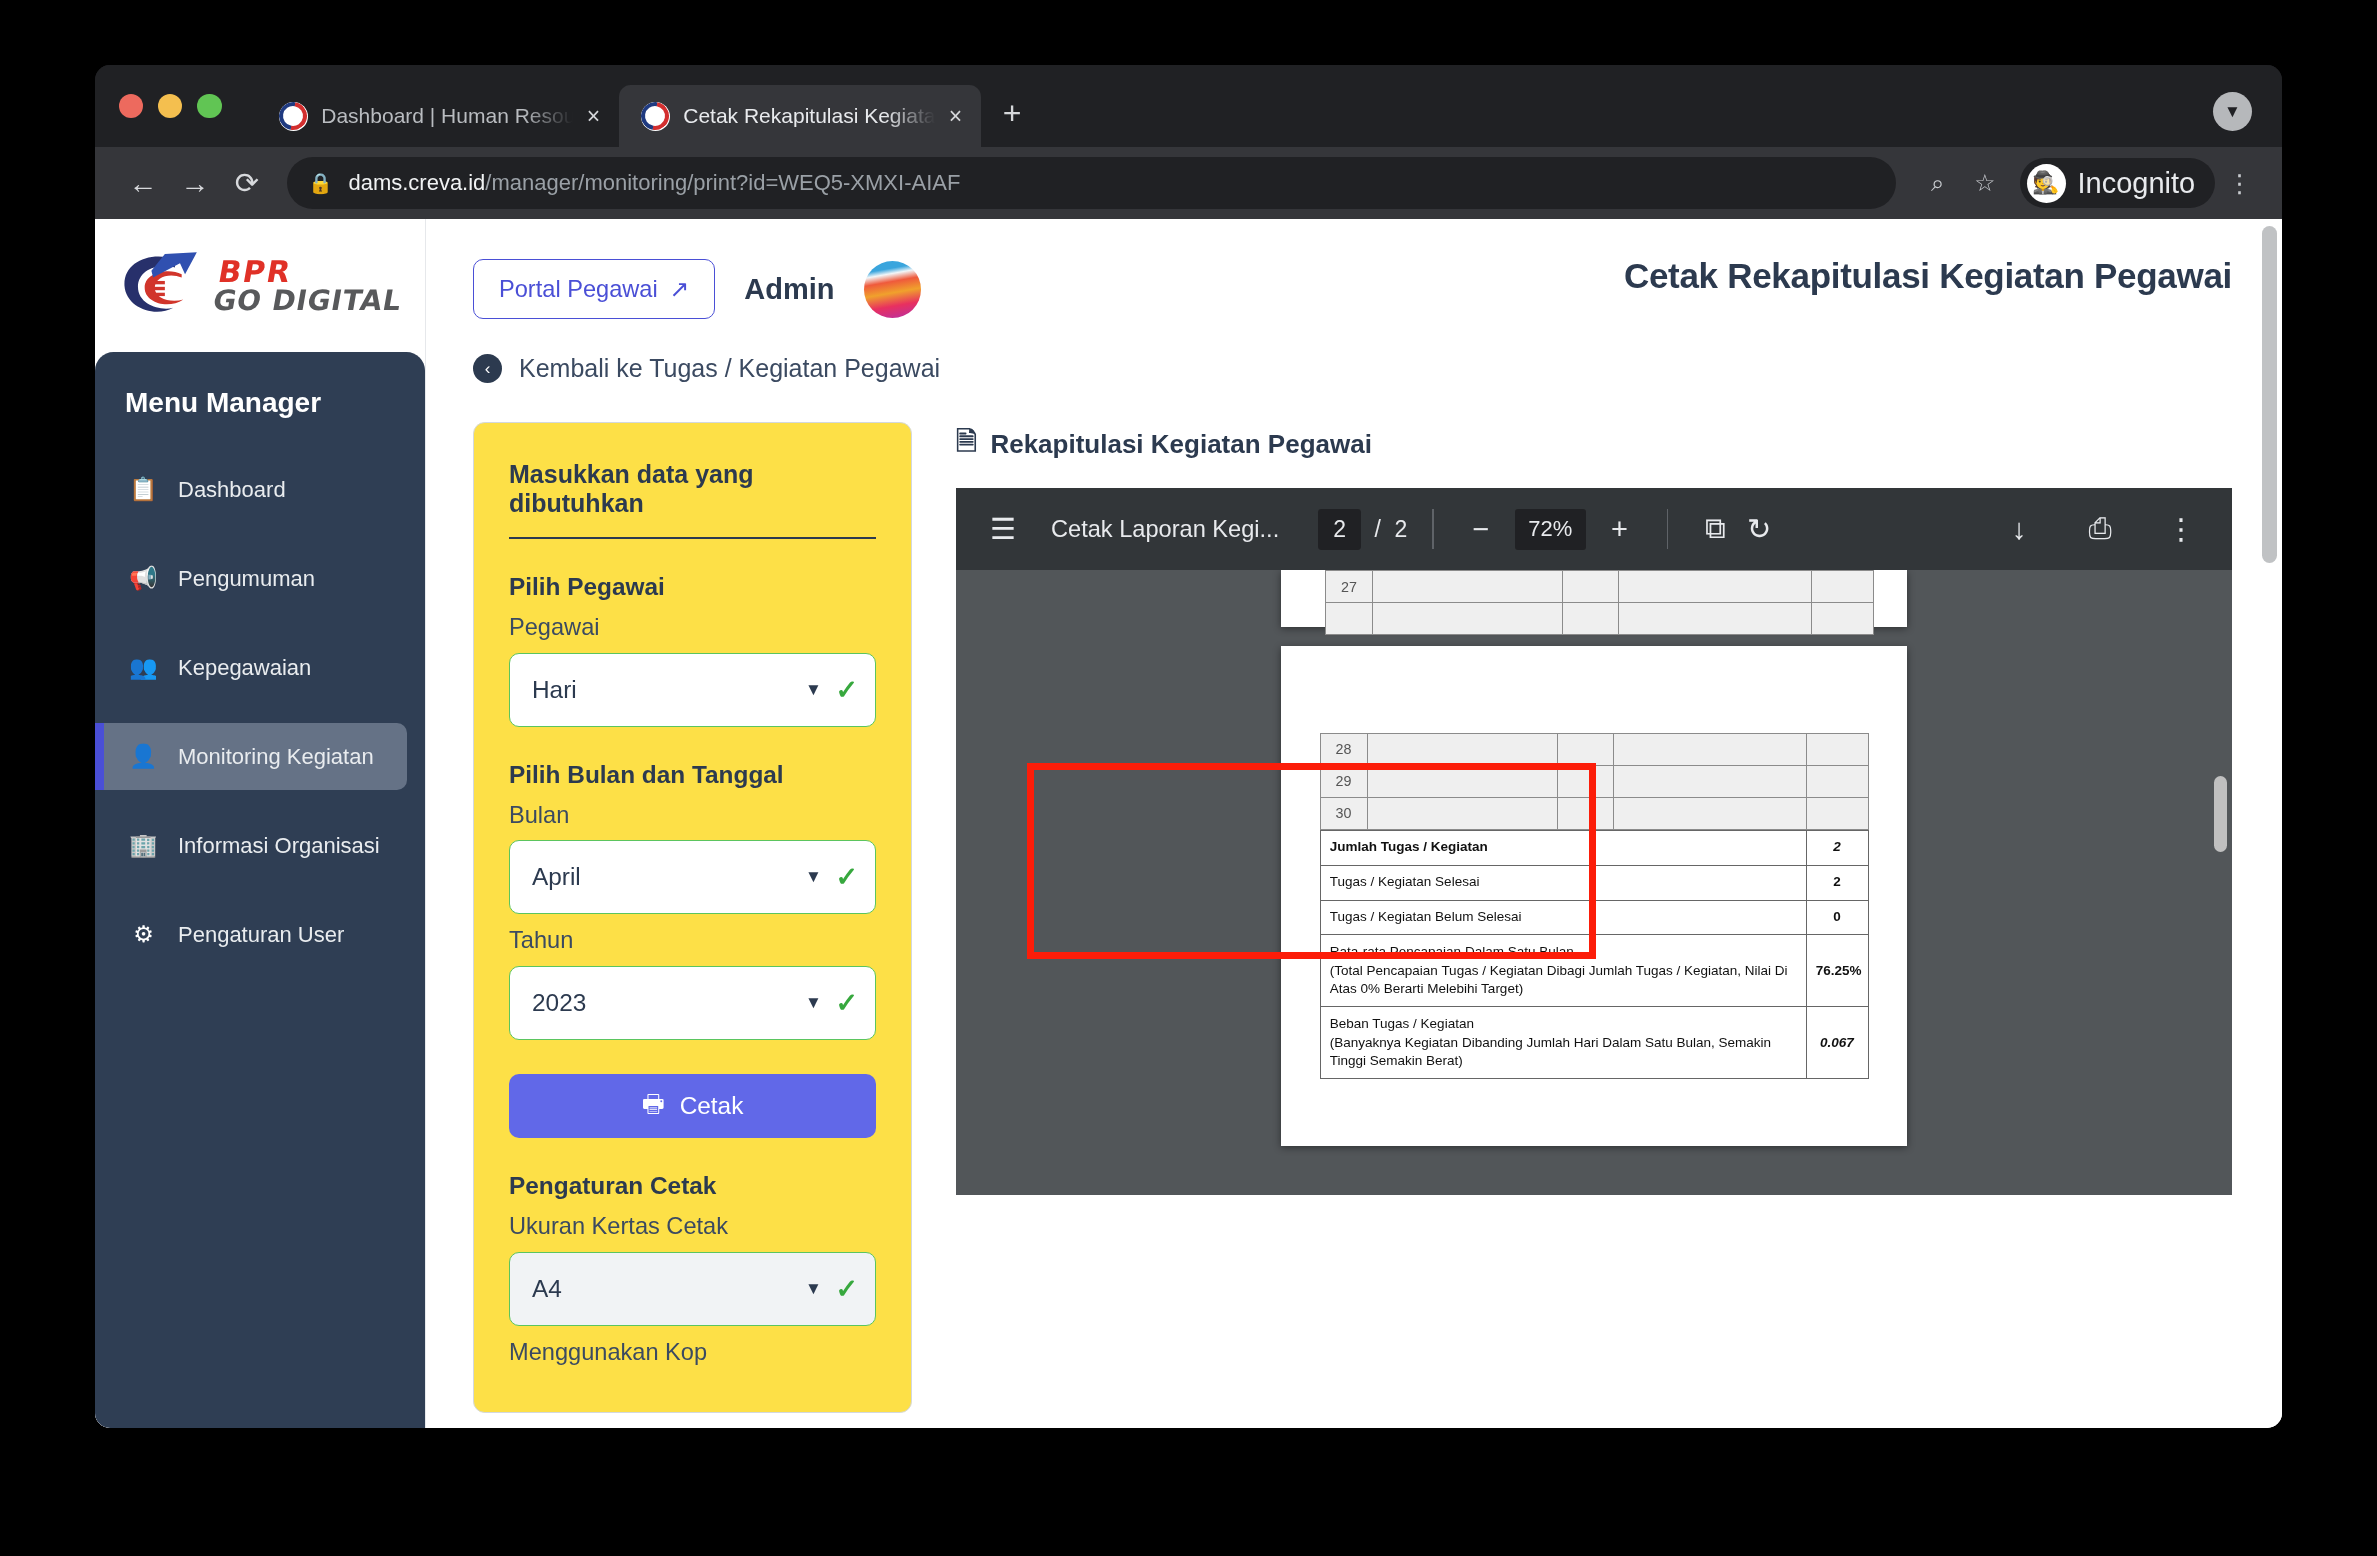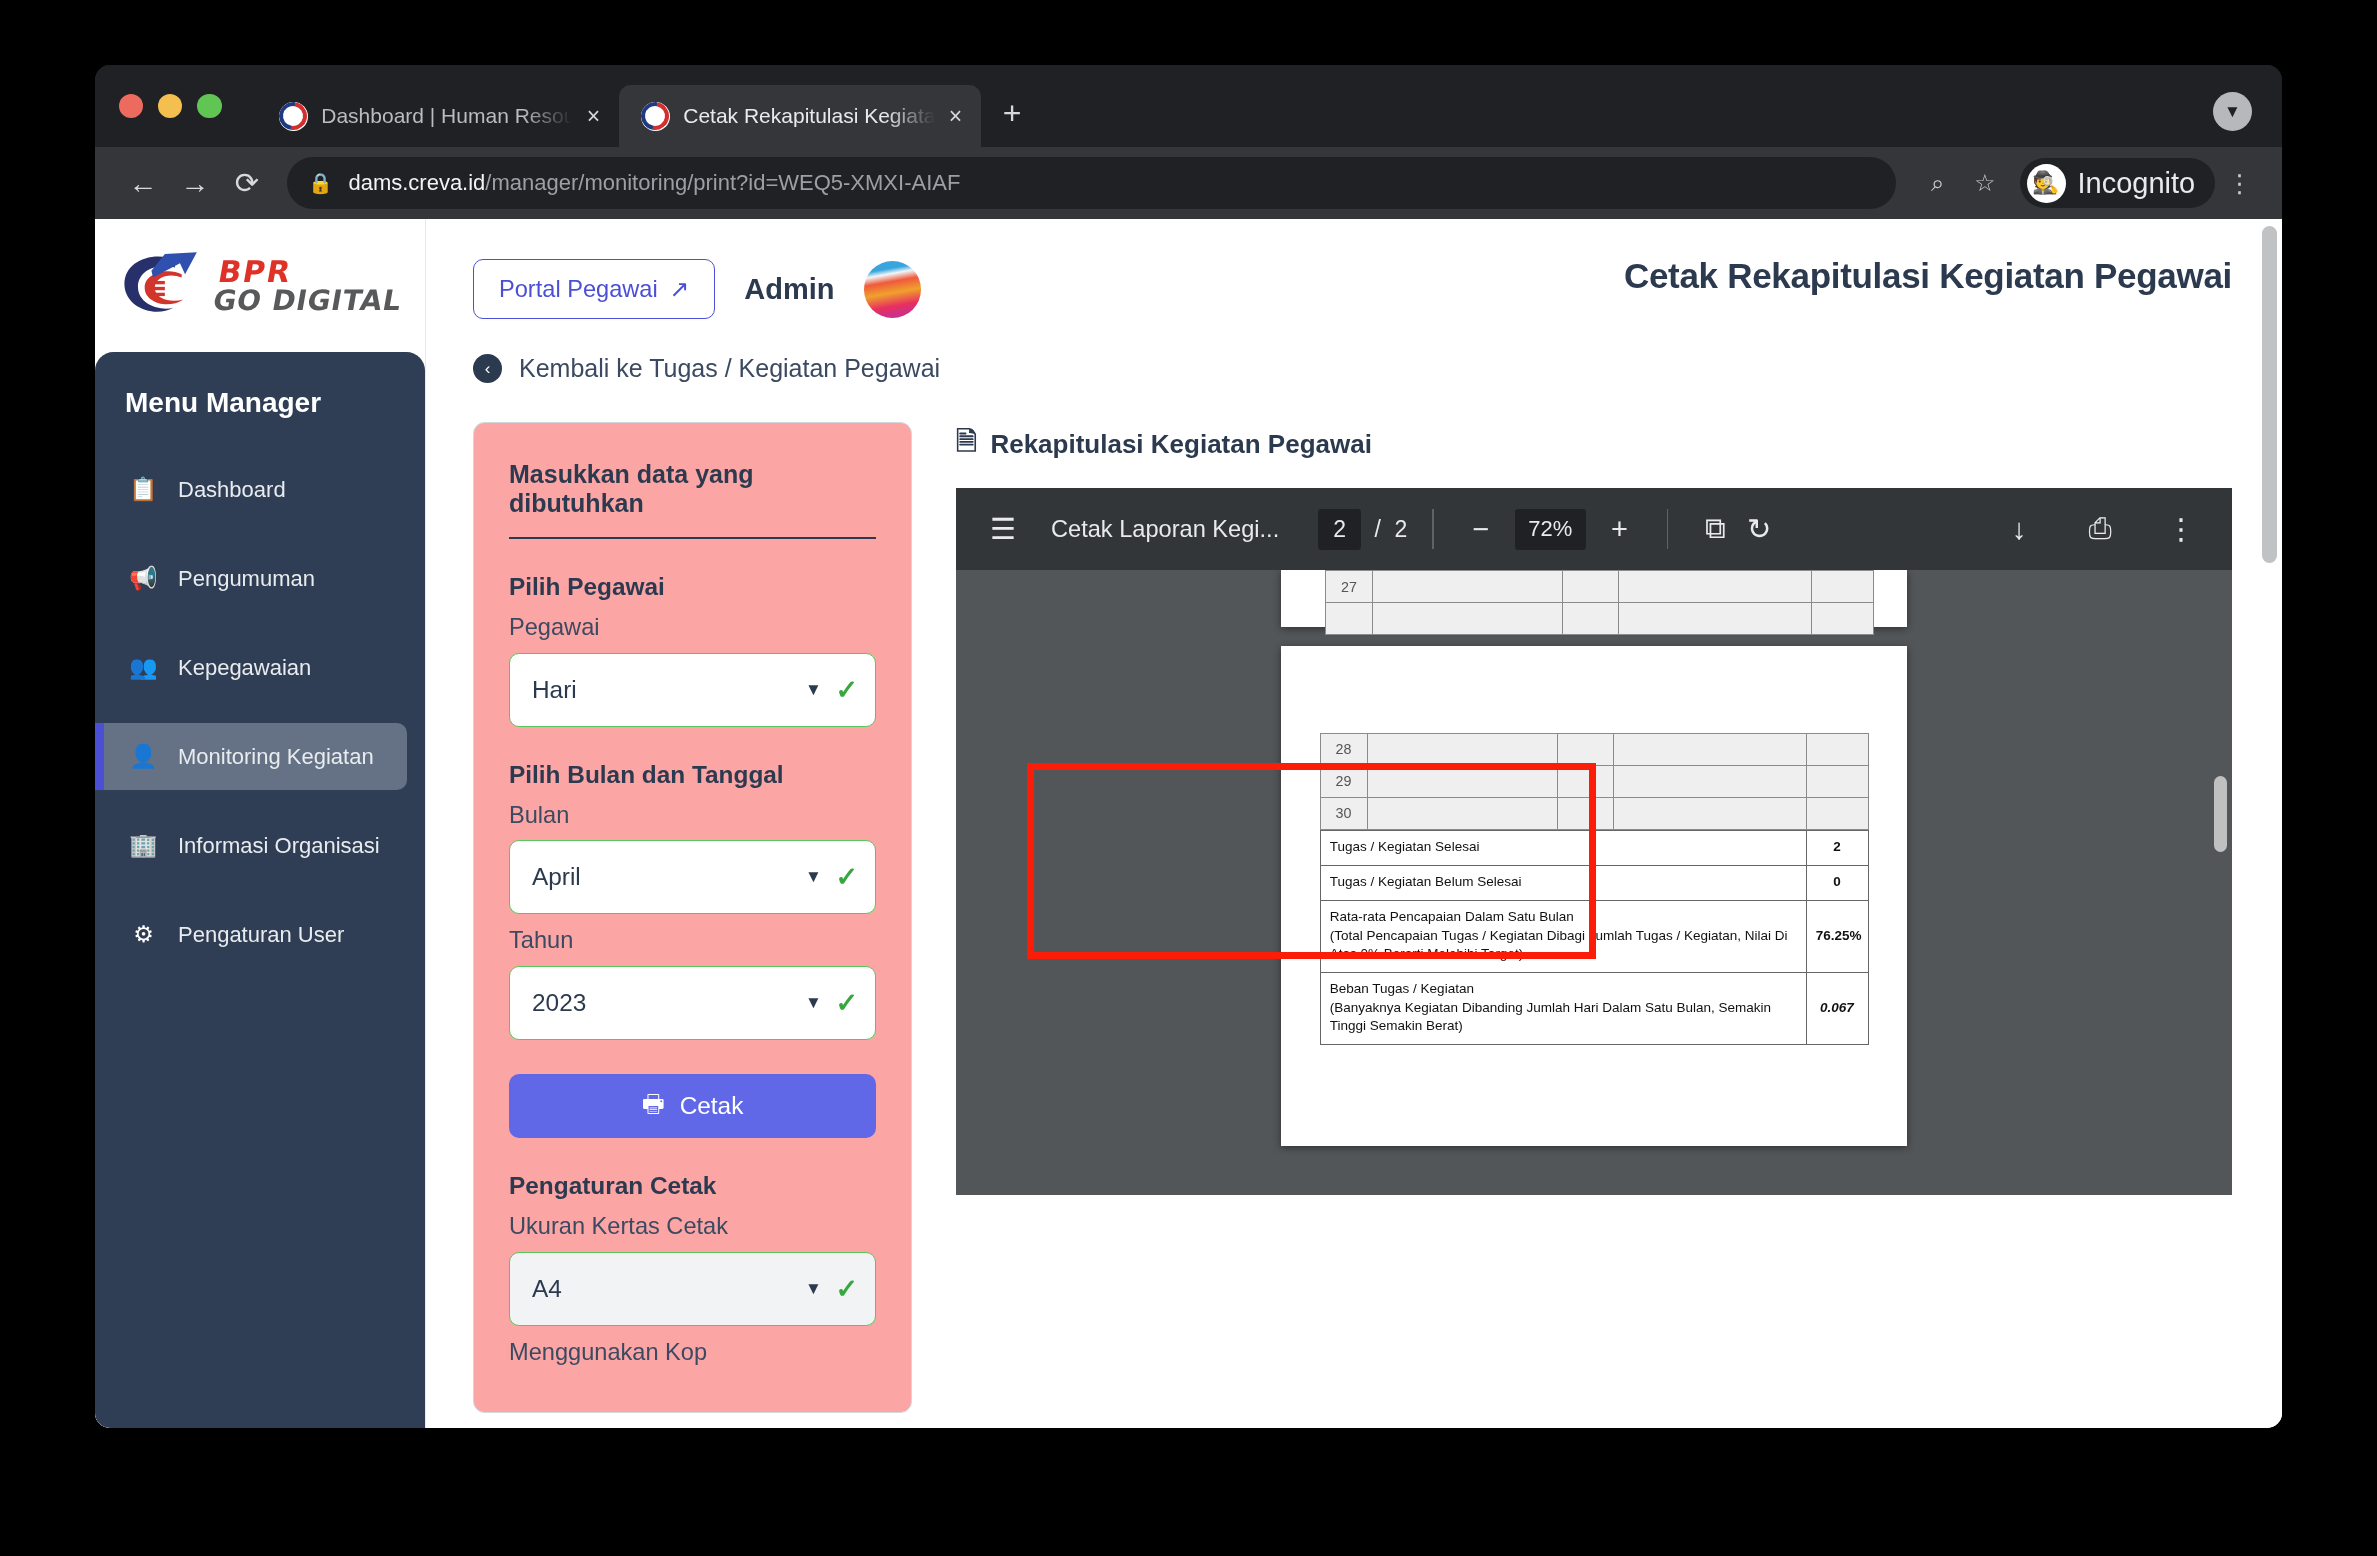--- a/index.html
+++ b/index.html
@@ -214,21 +214,21 @@
     font-size: 17px;
   }
 
   #content-row { display: flex; gap: 44px; margin-top: 39px; align-items: flex-start; }
 
   
   #form-card {
     width: 439px; flex: 0 0 439px;
     border: 1.7px solid #d3d8de; border-radius: 11.8px;
     padding: 37px 35px 34px 35px;
-    background: #fca5a5;
+    background: #fde047;
   }
   #form-card-title { font-size: 25px; font-weight: 700; color: #2c3a4f; padding-bottom: 18.5px; border-bottom: 2.5px solid #2c3a4f; }
   .form-section-title { font-size: 24.4px; font-weight: 700; color: #2c3a4f; margin-top: 34px; }
   .form-label { font-size: 23.6px; color: #3b4a61; margin-top: 13px; margin-bottom: 11.8px; }
   .select-box {
     height: 74px; border: 1.7px solid #5bc55f; border-radius: 10px;
     display: flex; align-items: center;
     padding: 0 17px 0 22px; gap: 13.5px; background: #fff; cursor: pointer;
   }
   .select-box.filled { background: #f1f3f5; }
@@ -572,20 +572,24 @@
                       <td class="c-a"></td>
                       <td class="c-b"></td>
                       <td class="c-c"></td>
                       <td class="c-d"></td>
                     </tr>
                   </tbody>
                     </table>
 
                   <table class="sum">
                     <tbody>
+                        <tr>
+                      <td class="lab-strong">Jumlah Tugas / Kegiatan</td>
+                      <td class="valcell v-black">2</td>
+                    </tr>
                     <tr>
                       <td>Tugas / Kegiatan Selesai</td>
                       <td class="valcell v-blue">2</td>
                     </tr>
                     <tr>
                       <td>Tugas / Kegiatan Belum Selesai</td>
                       <td class="valcell v-red">0</td>
                     </tr>
                     <tr>
                       <td>

